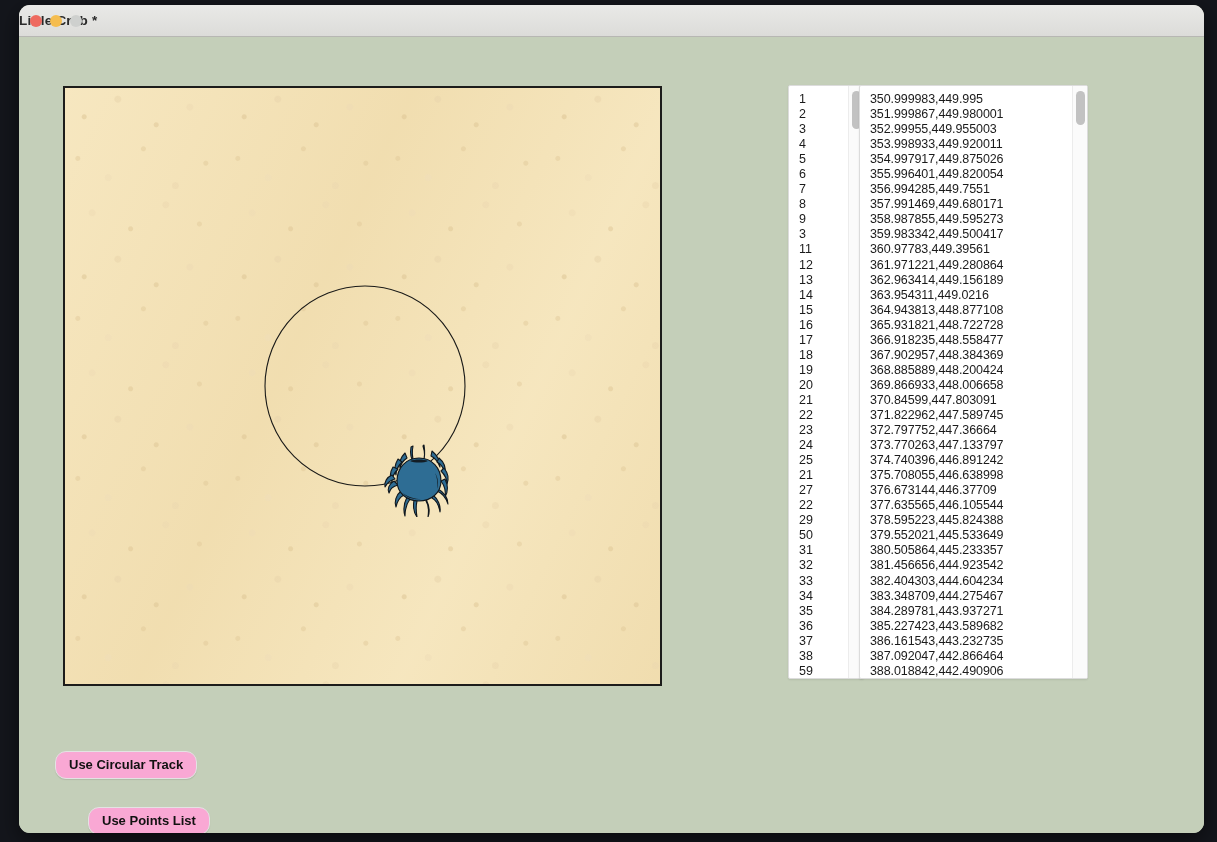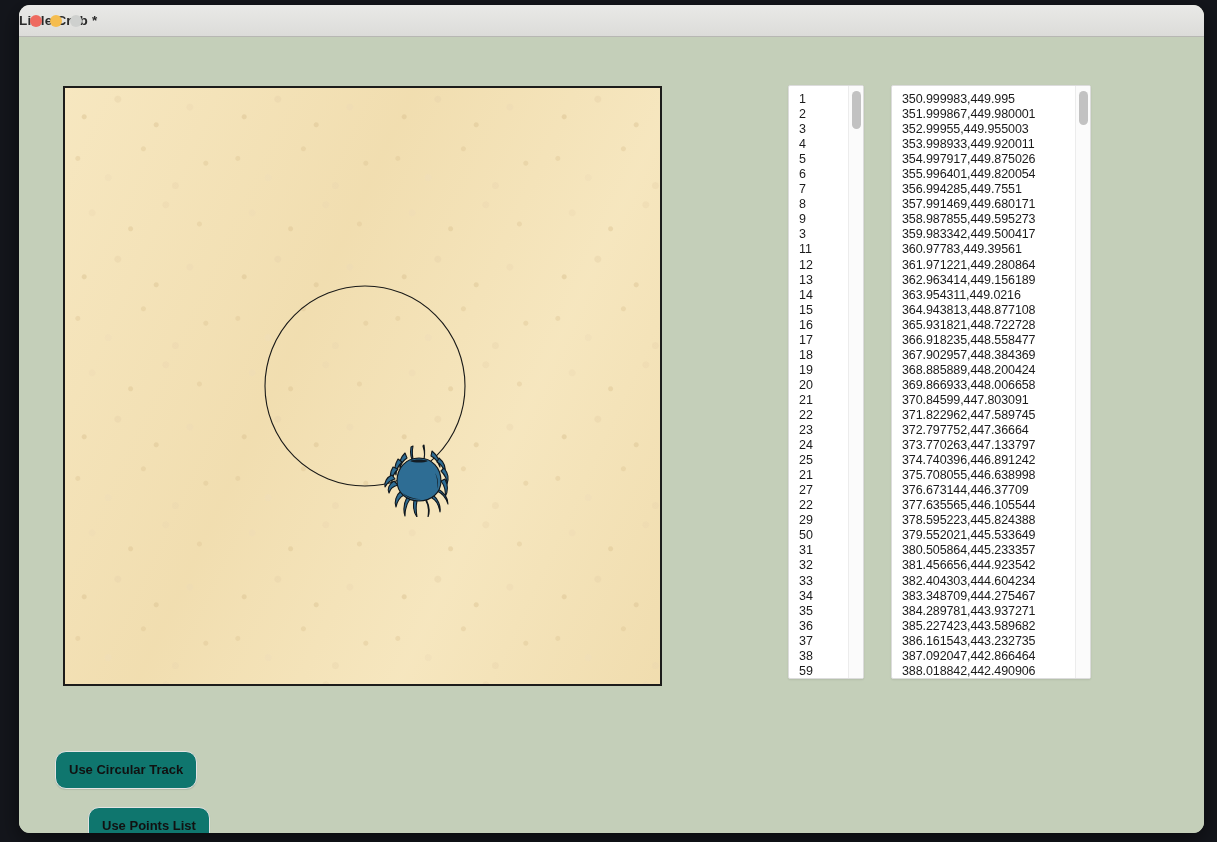--- a/index.html
+++ b/index.html
@@ -103,21 +103,21 @@
   .panel {
     position: absolute;
     top: 48px;
     background: #ffffff;
     border: 1px solid #dcdcdc;
     border-radius: 2px;
     overflow: hidden;
     box-shadow: 0 1px 2px rgba(0,0,0,.09);
   }
   #line-panel  { left: 769px;  width: 76px;  height: 594px; }
-  #coord-panel { left: 872px;  width: 200px; height: 594px; }
+  #coord-panel { left: 840px;  width: 229px; height: 594px; }
 
   .panel-scroll {
     position: absolute;
     inset: 0;
     padding: 6px 8px 6px 10px;
     overflow: hidden;
   }
   .line-item, .coord-item {
     font-family: "Liberation Sans", sans-serif;
     font-size: 12.5px;
@@ -140,29 +140,29 @@
     left: 3px; width: 9px;
     top: 5px; height: 38px;
     background: #c2c2c2;
     border-radius: 5px;
   }
   #coord-panel .sthumb { height: 34px; }
 
   
   .btn {
     position: absolute;
-    background: #0f766e;
+    background: #f9a8d4;
     border: 1px solid #e3e3e3;
     border-radius: 11px;
     font-family: "Liberation Sans", sans-serif;
     font-size: 13px;
     font-weight: bold;
     color: #111;
     padding: 0 13px;
-    height: 38px;
+    height: 28px;
     line-height: 20px;
     cursor: default;
     white-space: nowrap;
     box-shadow: 0 1px 1px rgba(0,0,0,.10);
   }
   #btn-circular { left: 36px; top: 714px; }
   #btn-points   { left: 69px; top: 746px; margin-top: 24px; }
 </style>
 </head>
 <body>

